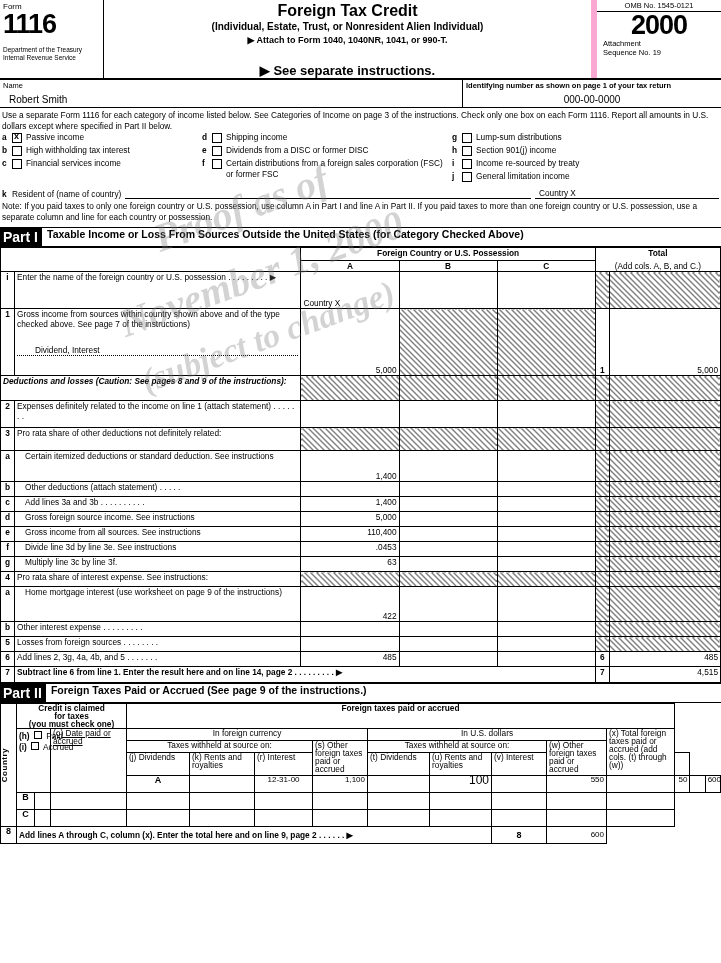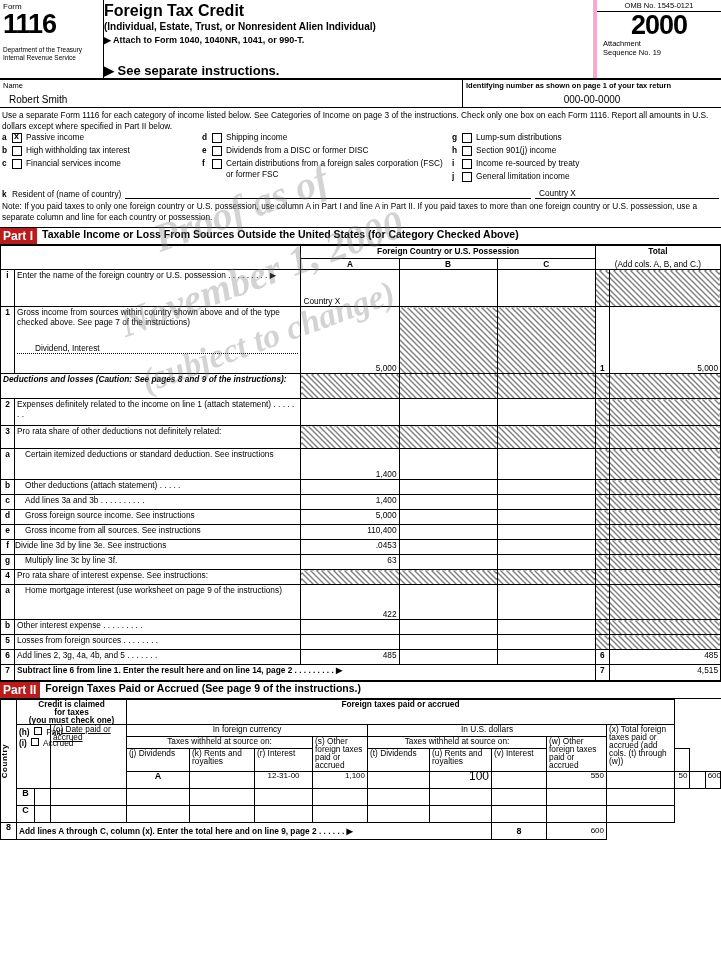--- a/index.html
+++ b/index.html
@@ -4,21 +4,21 @@
 <style>
   html,body{margin:0;padding:0;background:#fff;}
   body{width:721px;height:963px;font-family:"Liberation Sans",sans-serif;font-size:9px;color:#000;position:relative;overflow:hidden;}
   .page{position:relative;width:721px;height:963px;}
   
   .hdr{display:flex;border-bottom:2px solid #000;}
   .hdr-left{width:104px;border-right:1px solid #000;padding:2px 3px 1px 3px;box-sizing:border-box;}
   .hdr-left .formword{font-size:8px;}
   .hdr-left .formnum{font-size:27px;font-weight:bold;letter-spacing:-1px;line-height:26px;}
   .hdr-left .dept{font-size:6.5px;line-height:8px;margin-top:9px;}
-  .hdr-mid{flex:1;text-align:left;padding-top:2px;border-right:4px solid #f9a8d4;}
+  .hdr-mid{flex:1;text-align:center;padding-top:2px;border-right:6px solid #f9a8d4;}
   .hdr-mid .t1{font-size:16px;font-weight:bold;}
   .hdr-mid .t2{font-size:10px;font-weight:bold;margin-top:1px;}
   .hdr-mid .t3{font-size:9px;font-weight:bold;margin-top:3px;}
   .hdr-mid .t4{font-size:13px;font-weight:bold;margin-top:18px;}
   .hdr-right{width:124px;text-align:center;font-size:7px;padding-top:1px;box-sizing:border-box;}
   .hdr-right .omb{font-size:7.5px;border-bottom:1px solid #000;padding-bottom:1px;}
   .hdr-right .year{font-size:27px;font-weight:bold;letter-spacing:-1px;line-height:27px;}
   .hdr-right .attach{font-size:7.5px;line-height:9px;text-align:left;padding-left:6px;}
   
   .namerow{display:flex;border-bottom:1.5px solid #000;}
@@ -41,21 +41,21 @@
   .cbox.checked:after{content:"x";position:absolute;left:1px;top:-3px;font-size:9px;font-weight:bold;}
   .ctext{flex:1;}
   
   .krow{display:flex;font-size:8.3px;padding:3px 2px 0 2px;align-items:flex-end;}
   .krow .ltr{font-weight:bold;width:10px;}
   .kline{border-bottom:1px solid #000;flex:1;margin:0 4px;height:11px;}
   .kval{padding-left:4px;}
   .note{font-size:8.3px;line-height:11px;padding:2px 2px 2px 2px;}
   
   .partbar{display:flex;align-items:stretch;border-top:1.5px solid #000;border-bottom:1px solid #000;margin-top:2px;}
-  .partlbl{background:#b91c1c;color:#fff;font-weight:bold;font-size:12px;padding:1px 4px 1px 3px;}
+  .partlbl{background:#000000;color:#fff;font-weight:bold;font-size:14px;padding:1px 4px 1px 3px;}
   .parttxt{font-weight:bold;font-size:10.5px;padding-left:5px;}
   
   table.grid{border-collapse:collapse;width:721px;table-layout:fixed;}
   table.grid td{border:1px solid #000;font-size:8.3px;padding:0 2px;vertical-align:top;}
   .nolb{border-left:none !important;}
   .norb{border-right:none !important;}
   .notb{border-top:none !important;}
   .nobb{border-bottom:none !important;}
   .ctr{text-align:center;}
   .rgt{text-align:right;}
@@ -316,21 +316,21 @@
       <td style="padding-left:10px;height:14px;">Gross income from all sources. See instructions</td>
       <td class="rgt">110,400</td>
       <td></td>
       <td></td>
       <td class="hatch"></td>
       <td class="hatch"></td>
     </tr>
 
     <tr>
       <td class="linelbl b">f</td>
-      <td style="padding-left:0;height:14px;">Divide line 3d by line 3e. See instructions</td>
+      <td style="padding-left:10px;height:14px;">Divide line 3d by line 3e. See instructions</td>
       <td class="rgt">.0453</td>
       <td></td>
       <td></td>
       <td class="hatch"></td>
       <td class="hatch"></td>
     </tr>
 
     <tr>
       <td class="linelbl b">g</td>
       <td style="padding-left:10px;height:14px;">Multiply line 3c by line 3f.</td>

